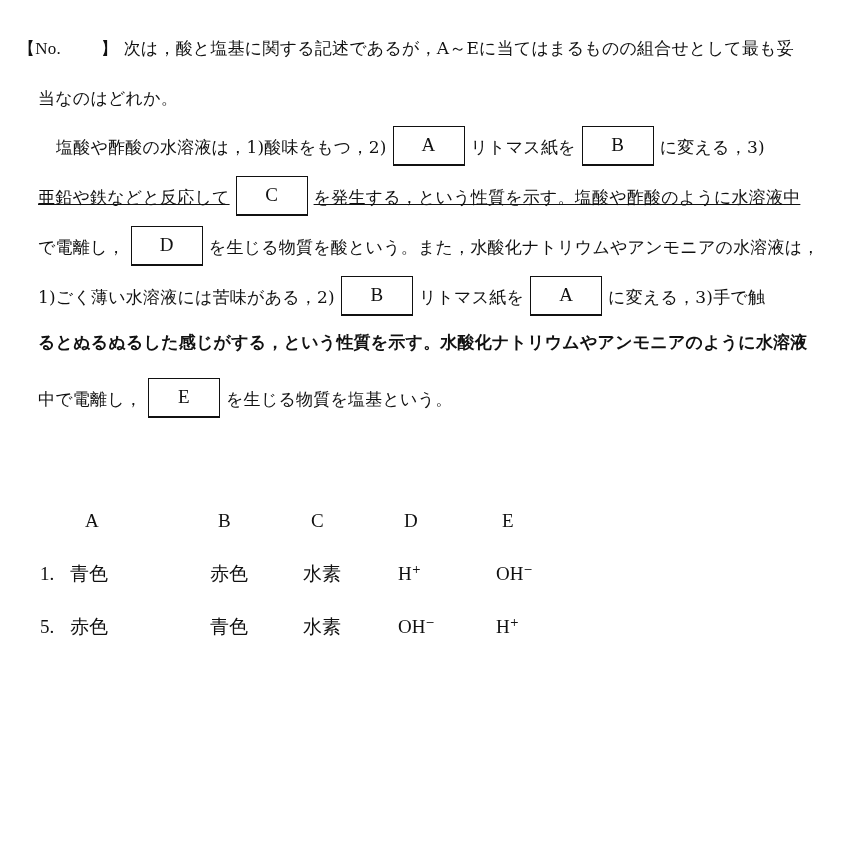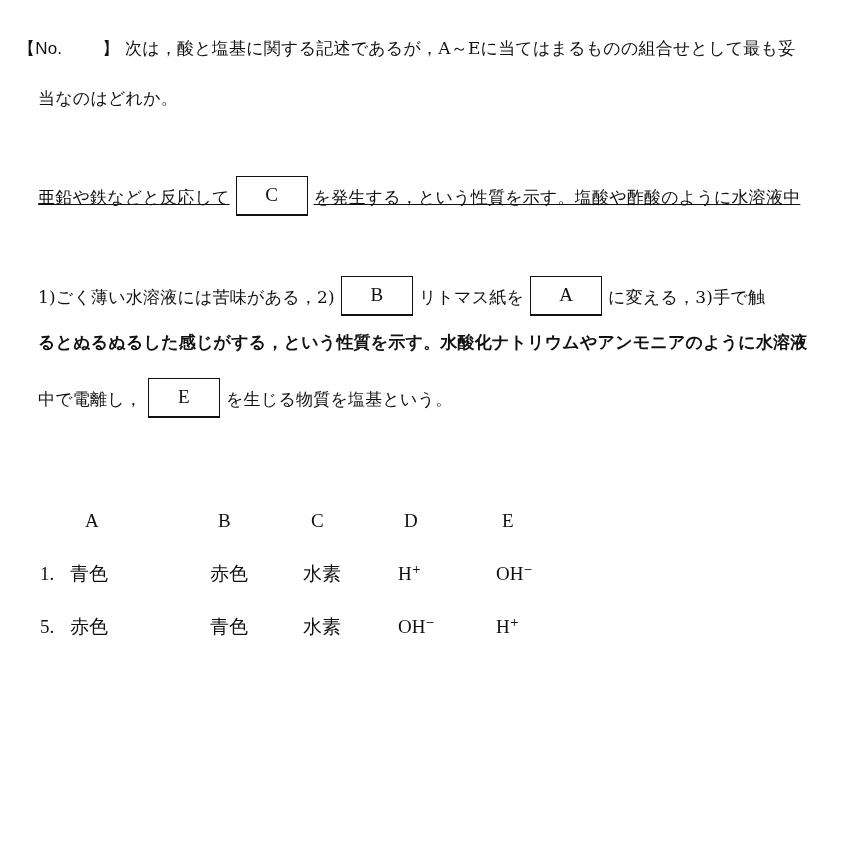--- a/index.html
+++ b/index.html
@@ -15,21 +15,21 @@
     transform-origin: left center;
   }
   .box {
     display: inline-block; box-sizing: border-box;
     border: 1.5px solid #111; border-bottom-width: 2.5px;
     width: 72px; height: 40px; line-height: 36px;
     text-align: center; vertical-align: middle;
     margin: 0 6px; position: relative; top: -2px;
     font-family: "Liberation Serif", serif; font-size: 19px;
   }
-  .qnum { font-family: Liberation Sans, sans-serif; }
+  .qnum { font-family: Liberation Serif, serif; }
   table.opts {
     position: absolute; left: 40px; top: 494px;
     border-collapse: collapse;
     font-size: 19px;
   }
   table.opts td, table.opts th {
     padding: 0; height: 53px; font-weight: normal; text-align: left;
     white-space: nowrap;
   }
   .col-a { width: 125px; }
@@ -54,25 +54,31 @@
 <div class="page">
 
   <div class="line" style="left:18px; top:36px;">
     <span class="qnum">【No.</span><span style="display:inline-block;width:40px;"></span><span>】</span>
     <span>次は，酸と塩基に関する記述であるが，A～Eに当てはまるものの組合せとして最も妥</span>
   </div>
   <div class="line" style="left:38px; top:86px;">
     <span>当なのはどれか。</span>
   </div>
 
+  <div class="line" style="left:56px; top:128px;">
+    <span>塩酸や酢酸の水溶液は，1)酸味をもつ，2)</span><span class="box">A</span><span>リトマス紙を</span><span class="box">B</span><span>に変える，3)</span>
+  </div>
 
   <div class="line" style="left:38px; top:178px;text-decoration:underline;">
     <span>亜鉛や鉄などと反応して</span><span class="box">C</span><span>を発生する，という性質を示す。塩酸や酢酸のように水溶液中</span>
   </div>
 
+  <div class="line" style="left:38px; top:228px;">
+    <span>で電離し，</span><span class="box">D</span><span>を生じる物質を酸という。また，水酸化ナトリウムやアンモニアの水溶液は，</span>
+  </div>
 
   <div class="line" style="left:38px; top:278px;">
     <span>1)ごく薄い水溶液には苦味がある，2)</span><span class="box">B</span><span>リトマス紙を</span><span class="box">A</span><span>に変える，3)手で触</span>
   </div>
 
   <div class="line" style="left:38px; top:330px;font-weight:bold;">
     <span>るとぬるぬるした感じがする，という性質を示す。水酸化ナトリウムやアンモニアのように水溶液</span>
   </div>
 
   <div class="line" style="left:38px; top:380px;">

